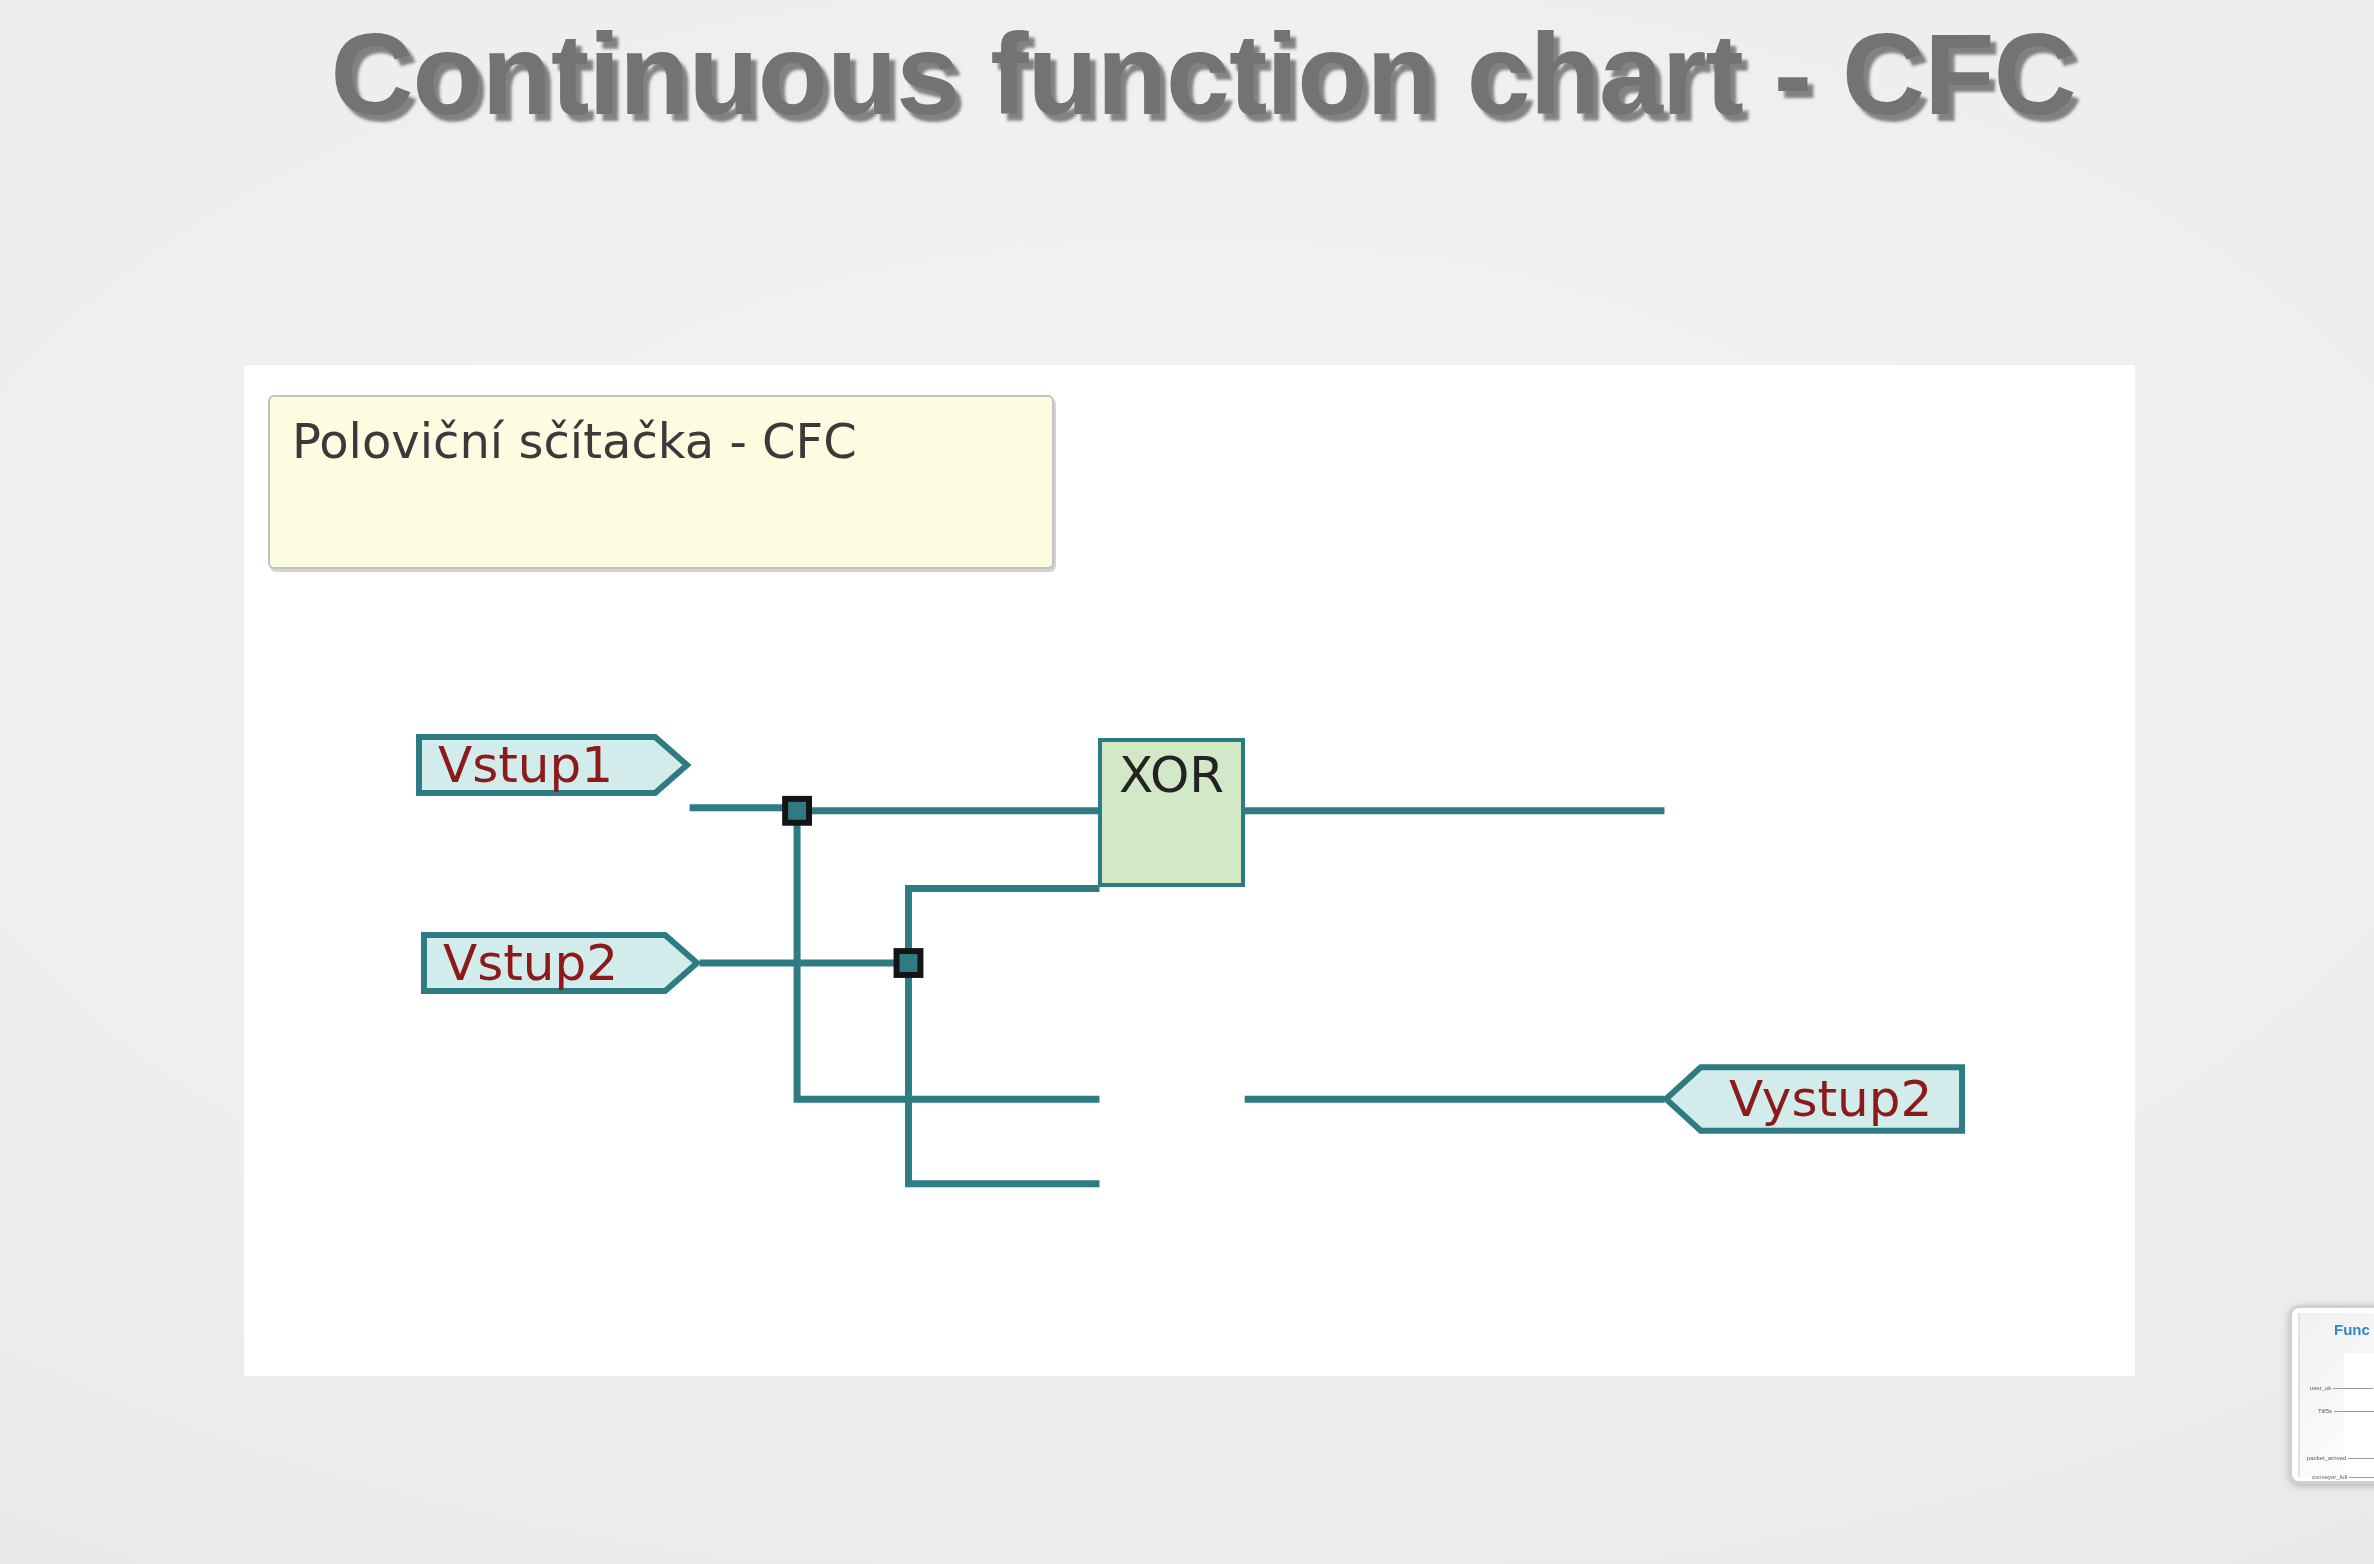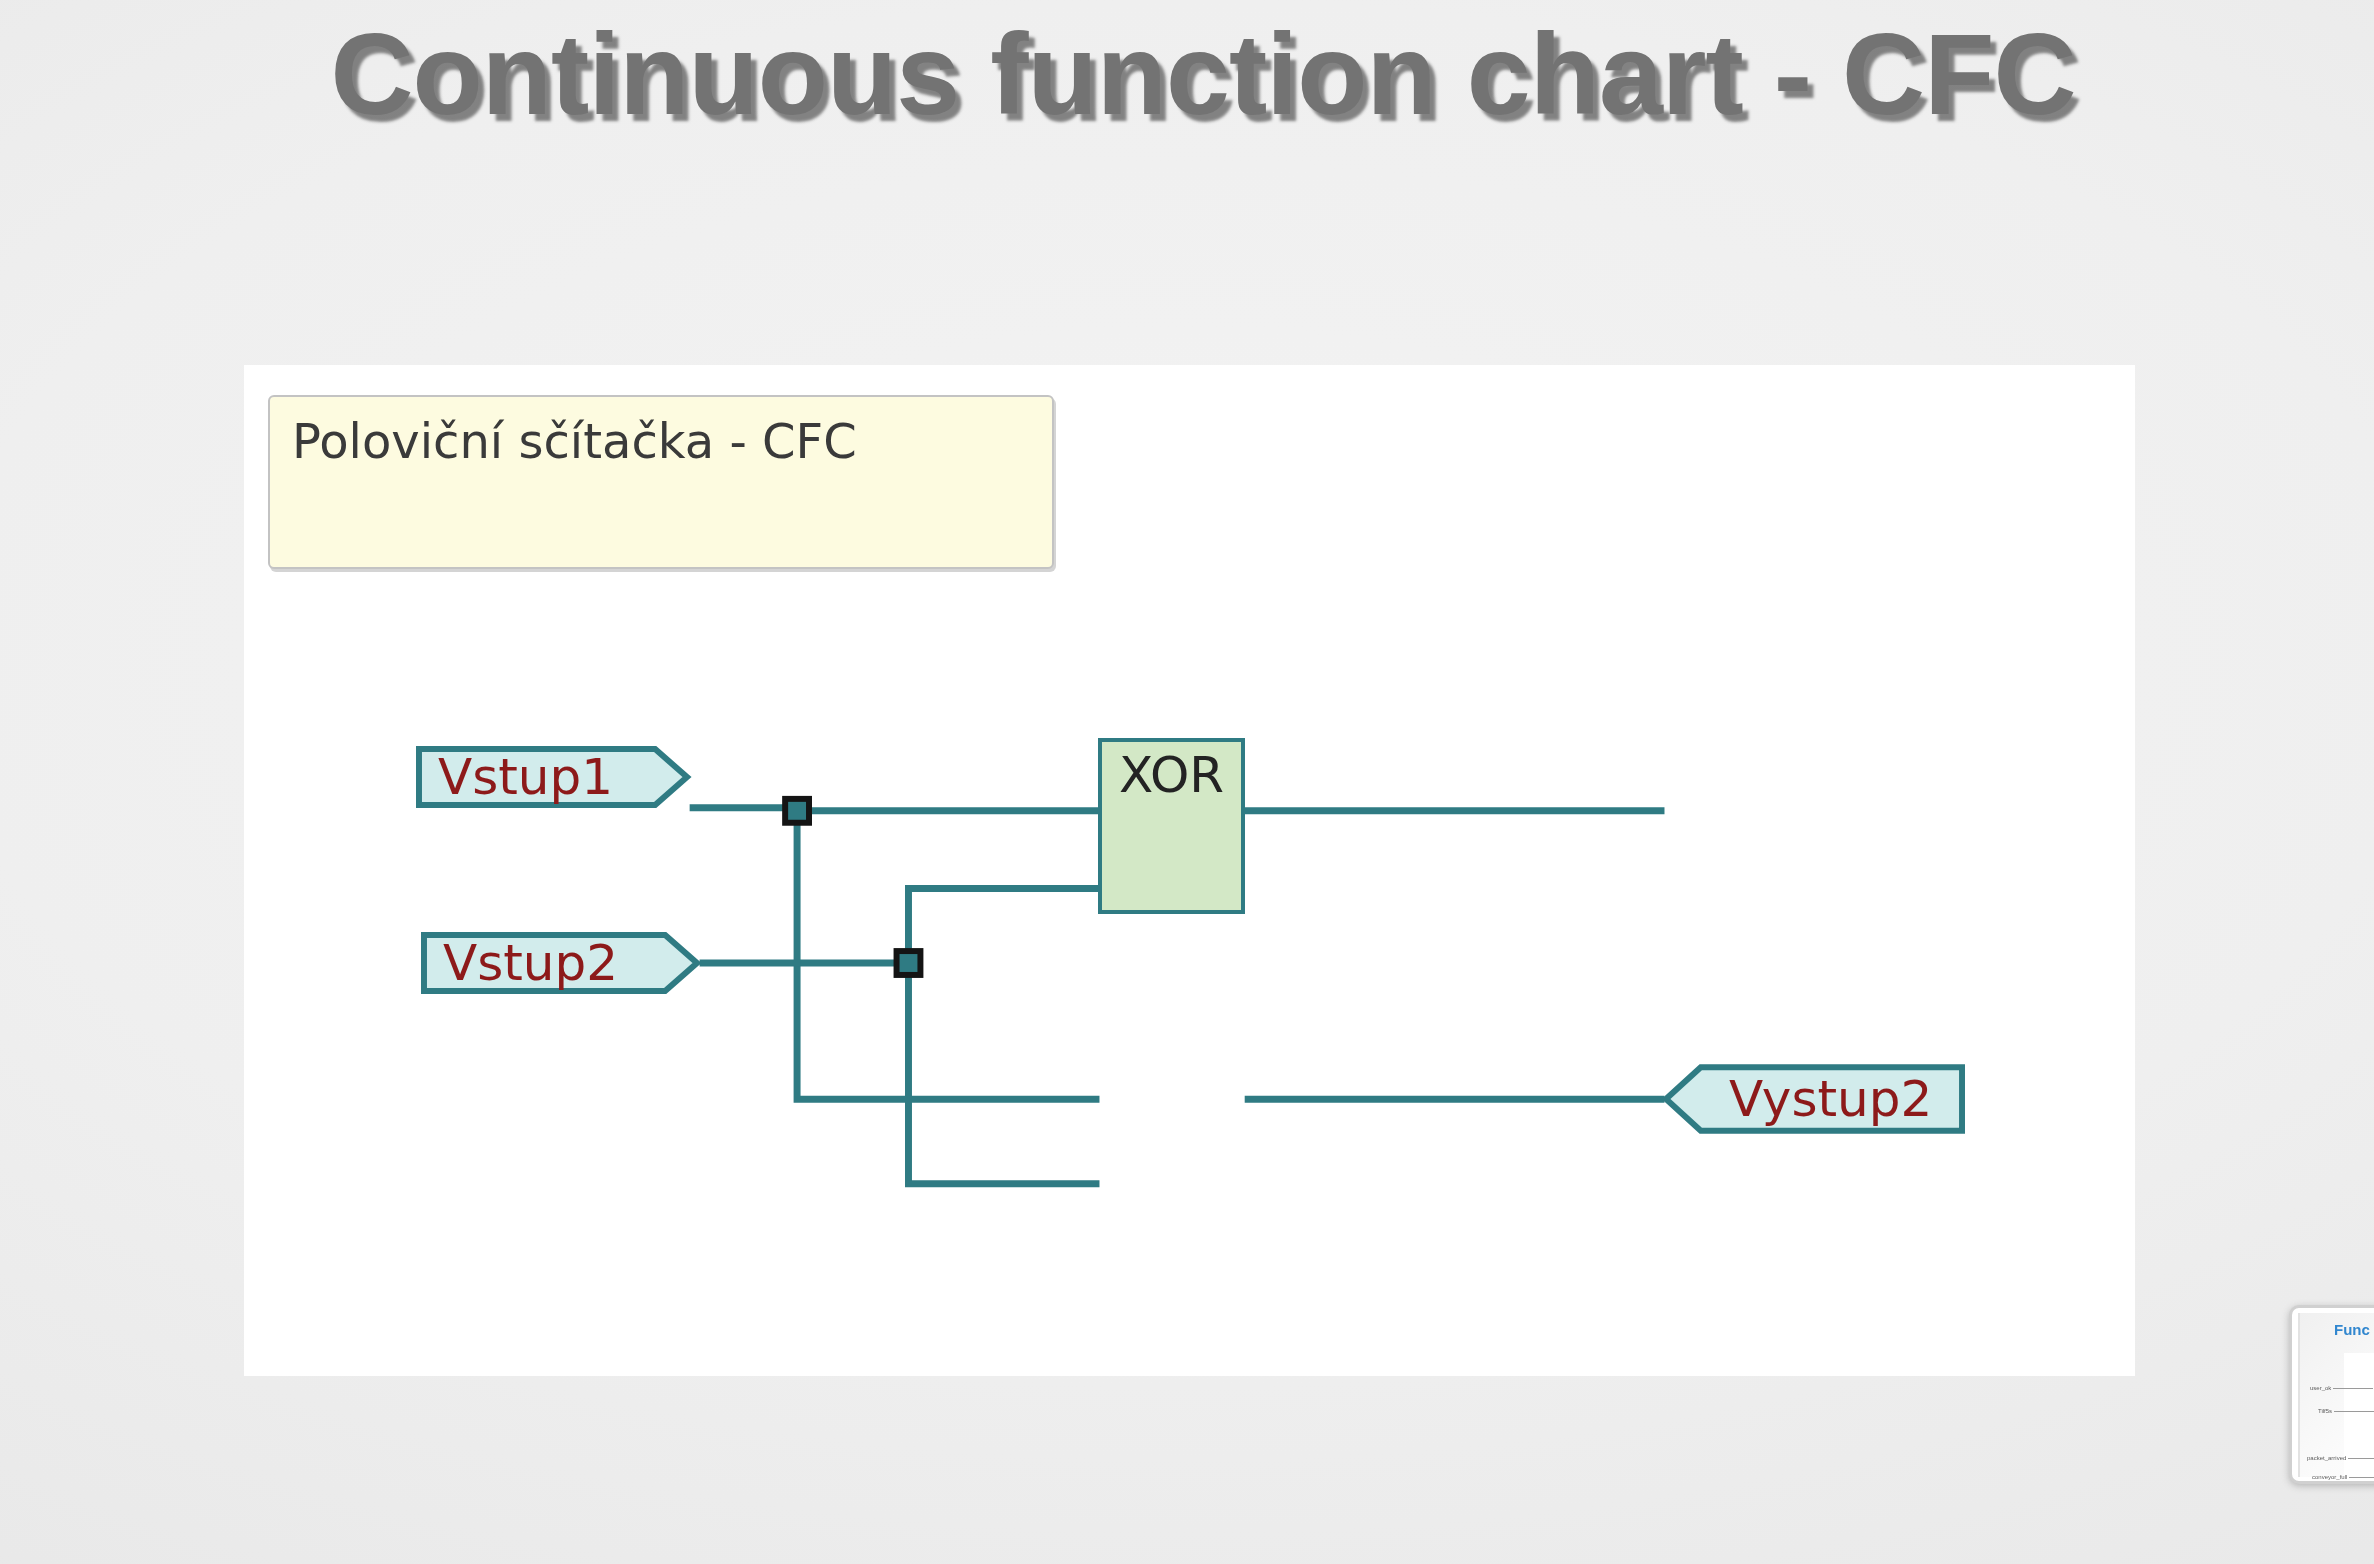--- a/index.html
+++ b/index.html
@@ -200,35 +200,35 @@
 
       <path d="M 1006 738 L 1428 738"></path>
     </g>
 
     <g>
       <rect x="544" y="436" width="24" height="24" fill="#2f7b83" stroke="#141414" stroke-width="6"></rect>
       <rect x="656" y="589" width="24" height="24" fill="#2f7b83" stroke="#141414" stroke-width="6"></rect>
     </g>
   </svg>
 
-  <div class="io-block" style="left:172px; top:381px; width:274px; height:62px;padding-left:29px;">
+  <div class="io-block" style="left:172px; top:369px; width:274px; height:62px;padding-left:29px;">
     <svg width="274" height="62" viewBox="0 0 275 62">
       <polygon points="3,3 240,3 272,31 240,59 3,59" fill="#d2ecec" stroke="#2f7b83" stroke-width="6"></polygon>
     </svg>
     <span class="io-label" style="left:22px;">Vstup1</span>
   </div>
 
   <div class="io-block" style="left:177px; top:567px; width:279px; height:62px;">
     <svg width="279" height="62" viewBox="0 0 280 62">
       <polygon points="3,3 245,3 277,31 245,59 3,59" fill="#d2ecec" stroke="#2f7b83" stroke-width="6"></polygon>
     </svg>
     <span class="io-label" style="left:22px;">Vstup2</span>
   </div>
 
-  <div class="fb-block" style="left:854px; top:373px; width:147px; height:176px;">
+  <div class="fb-block" style="left:854px; top:373px; width:147px; height:149px;">
     <span class="fb-label">XOR</span>
   </div>
 
 
 
   <div class="io-block" style="left:1419px; top:698px; width:302px; height:72px;">
     <svg width="302" height="72" viewBox="0 0 304 72">
       <polygon points="3,36 38,4 301,4 301,68 38,68" fill="#d2ecec" stroke="#2f7b83" stroke-width="6"></polygon>
     </svg>
     <span class="io-label" style="left:66px;">Vystup2</span>

